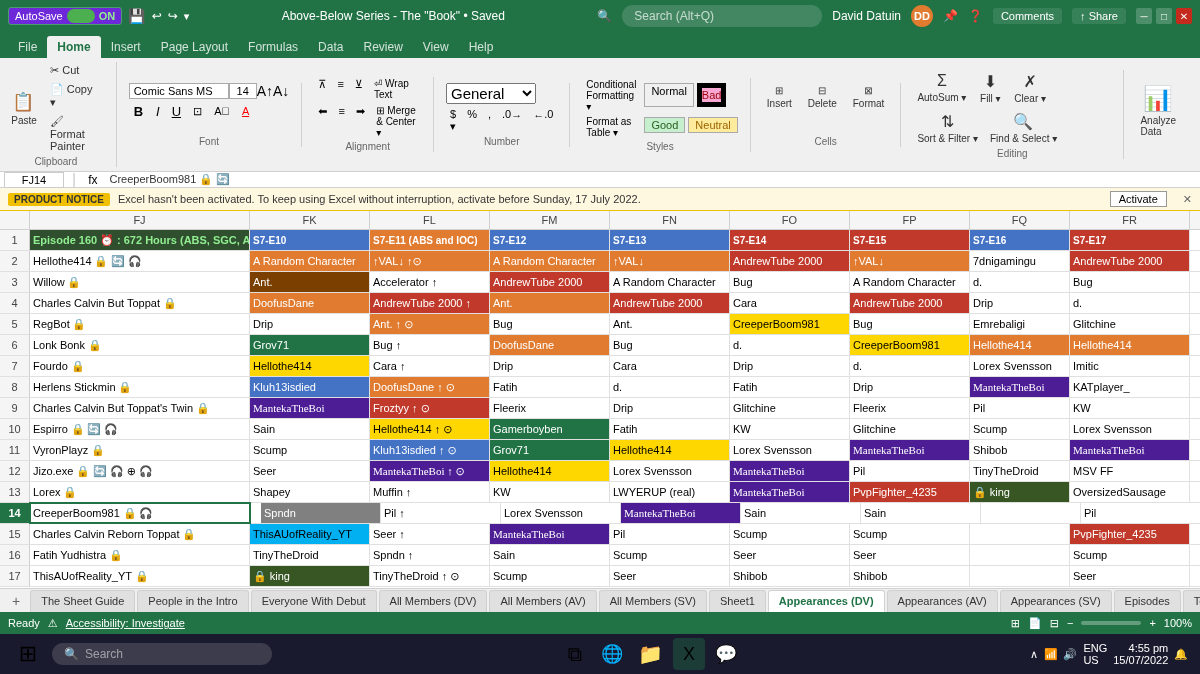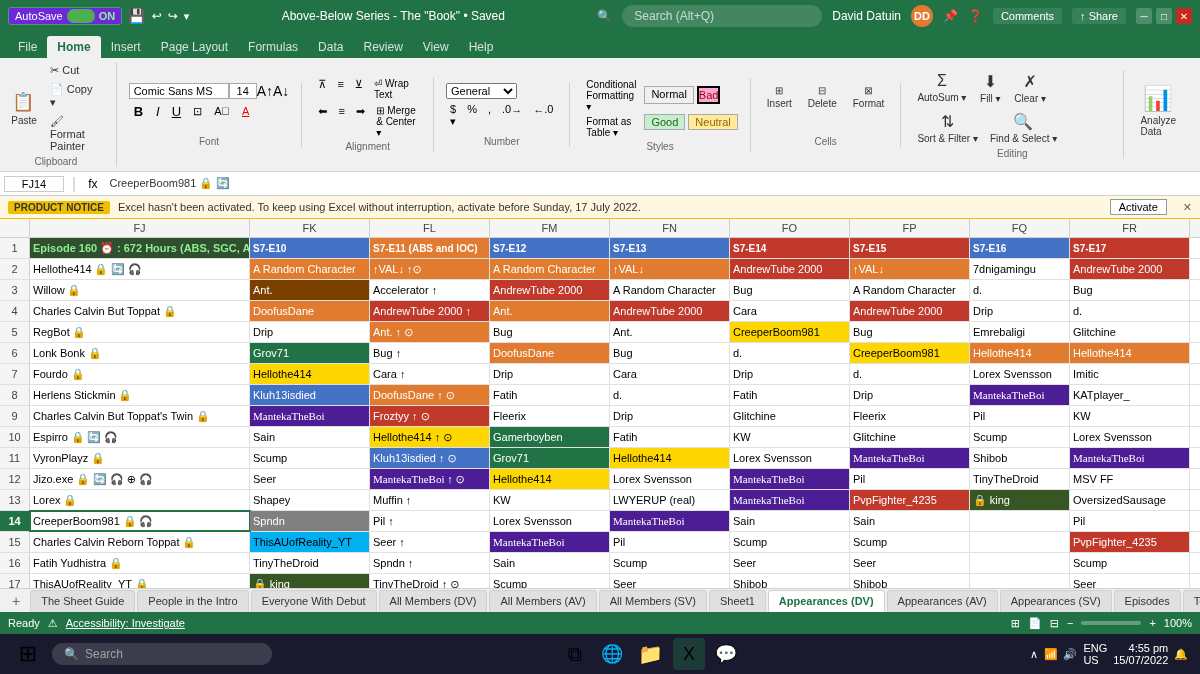--- a/index.html
+++ b/index.html
@@ -84,21 +84,21 @@
 
     .font-size-box { width: 28px; border: 1px solid #aaa; text-align: center; font-size: 11px; padding: 1px; }
     .font-name-box { width: 100px; border: 1px solid #aaa; padding: 2px 4px; font-size: 11px; }
 
     
     #formula-bar {
       display: flex;
       align-items: center;
       background: white;
       border-bottom: 1px solid #d0d0d0;
-      height: 24px;
+      height: 16px;
       padding: 0 4px;
       gap: 4px;
     }
     .cell-ref { width: 60px; border: 1px solid #ccc; text-align: center; font-size: 11px; padding: 1px 4px; }
     .formula-divider { color: #ccc; font-size: 16px; padding: 0 4px; }
     .formula-content { flex: 1; font-size: 11px; color: #333; padding: 2px 4px; }
 
     
     #notice-bar {
       background: #fff8e1;
@@ -275,21 +275,21 @@
 
     
     .bg-orange { background: #E07B30; color: white; }
     .bg-red { background: #C0392B; color: white; }
     .bg-blue { background: #4472C4; color: white; }
     .bg-green { background: #217346; color: white; }
     .bg-yellow { background: #FFD700; color: black; }
     .bg-purple { background: #4c1d95; color: white; font-family: Liberation Serif, serif; }
     .bg-teal { background: #00B0F0; color: black; }
     .bg-dark-green { background: #375623; color: white; }
-    .bg-gray { background: #808080; color: white; }
+    .bg-gray { background: #808080; color: white; margin-left: 11px; }
     .bg-brown { background: #833C00; color: white; }
   </style>
 </head>
 <body>
 
 <div class="main-content">
 
   <div id="title-bar">
     <div class="left">
       <div class="autosave-badge">
@@ -389,21 +389,21 @@
           <span style="cursor:pointer;padding:1px 4px">➡</span>
           <span style="cursor:pointer;padding:1px 4px;font-size:10px">⊞ Merge &amp; Center ▾</span>
         </div>
       </div>
       <span class="ribbon-group-label">Alignment</span>
     </div>
 
     <div class="ribbon-group">
       <div style="display:flex;flex-direction:column;gap:3px">
         <div style="display:flex;gap:3px">
-          <select style="font-size:11px;width:71px">
+          <select style="font-size:15px;width:90px">
             <option>General</option>
           </select>
         </div>
         <div style="display:flex;gap:3px;font-size:11px">
           <span style="cursor:pointer;padding:1px 4px">$ ▾</span>
           <span style="cursor:pointer;padding:1px 4px">%</span>
           <span style="cursor:pointer;padding:1px 4px">,</span>
           <span style="cursor:pointer;padding:1px 4px">.0→</span>
           <span style="cursor:pointer;padding:1px 4px">←.0</span>
         </div>
@@ -413,21 +413,21 @@
 
     <div class="ribbon-group">
       <div style="display:flex;gap:4px;align-items:center">
         <div style="display:flex;flex-direction:column;gap:2px">
           <span style="cursor:pointer;font-size:10px;padding:1px 4px">Conditional<br>Formatting ▾</span>
           <span style="cursor:pointer;font-size:10px;padding:1px 4px">Format as<br>Table ▾</span>
         </div>
         <div style="display:flex;flex-direction:column;gap:10px">
           <div style="display:flex;gap:3px">
             <span style="border:1px solid #aaa;padding:1px 6px;cursor:pointer;font-size:11px">Normal</span>
-            <span style="border:2px solid #000000;padding:1px 0;cursor:pointer;font-size:11px;background:#f9a8d4;color:#9C0006">Bad</span>
+            <span style="border:5px solid #000000;padding:1px 0;cursor:pointer;font-size:11px;background:#f9a8d4;color:#9C0006">Bad</span>
           </div>
           <div style="display:flex;gap:3px">
             <span style="border:1px solid #aaa;padding:1px 6px;cursor:pointer;font-size:11px;background:#C6EFCE;color:#276221">Good</span>
             <span style="border:1px solid #aaa;padding:1px 6px;cursor:pointer;font-size:11px;background:#FFEB9C;color:#9C6500">Neutral</span>
           </div>
         </div>
       </div>
       <span class="ribbon-group-label">Styles</span>
     </div>
 

